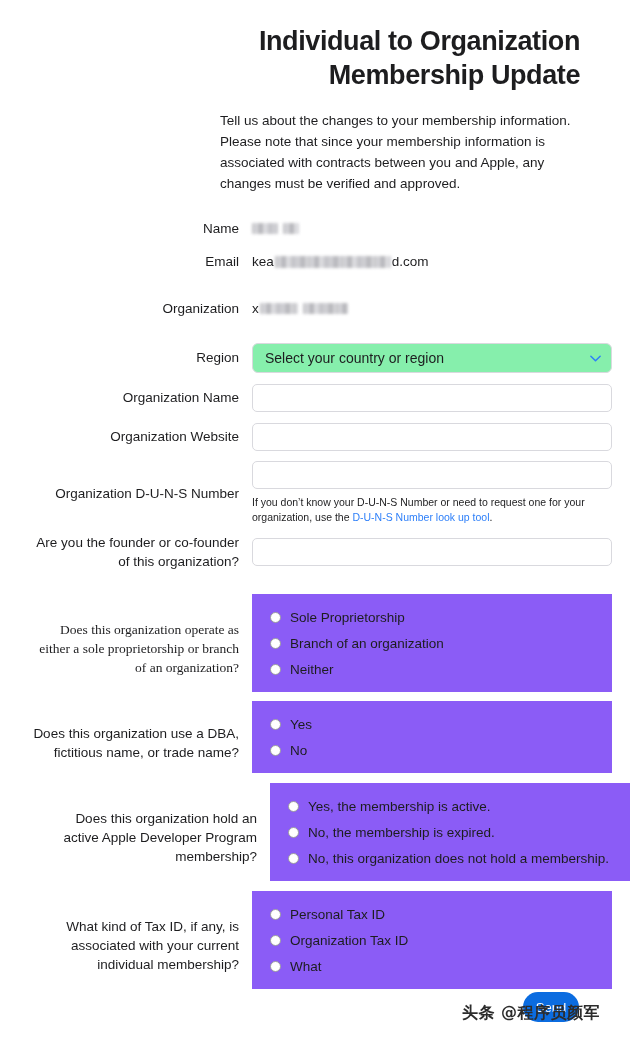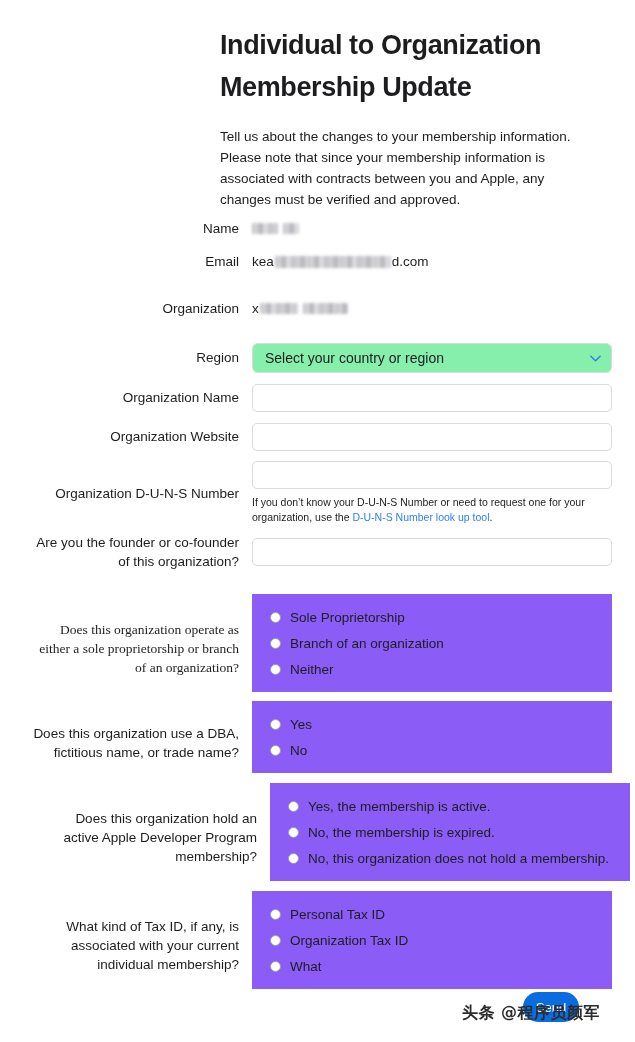--- a/index.html
+++ b/index.html
@@ -14,25 +14,26 @@
     position: relative;
     width: 635px; height: 1042px;
     background: #ffffff;
     overflow: hidden;
   }
 
   
   .header { position: absolute; left: 220px; top: 24px; width: 360px; }
   .title {
     font-size: 27px;
-    line-height: 42px;
+    line-height: 34px;
     font-weight: bold;
     color: #1d1d1f;
     letter-spacing: -0.4px;
     margin: 0;
+    text-align: right;
   }
   .intro {
     margin: 18px 0 0 0;
     font-size: 13.5px;
     line-height: 21px;
     color: #1d1d1f;
     width: 360px;
   }
 
   

